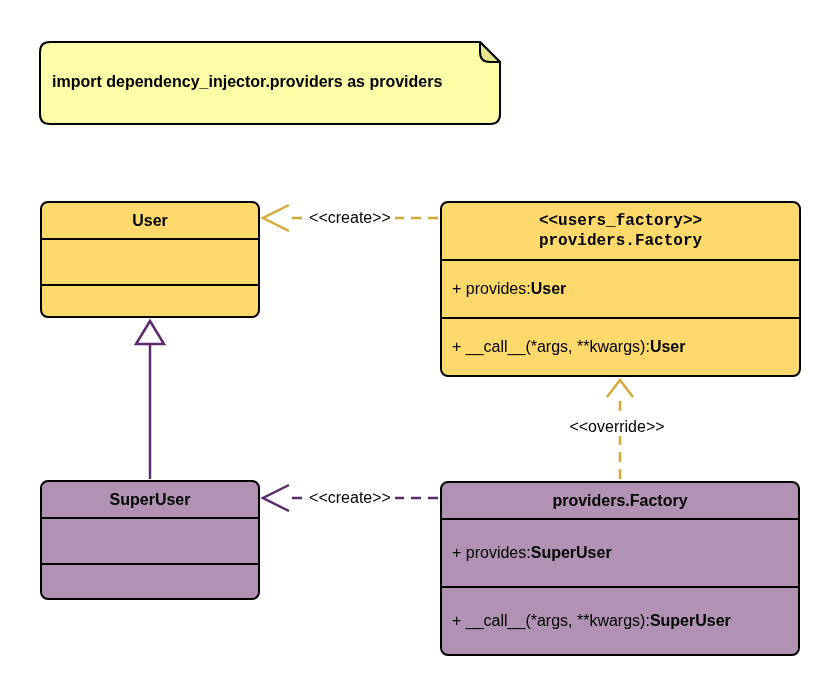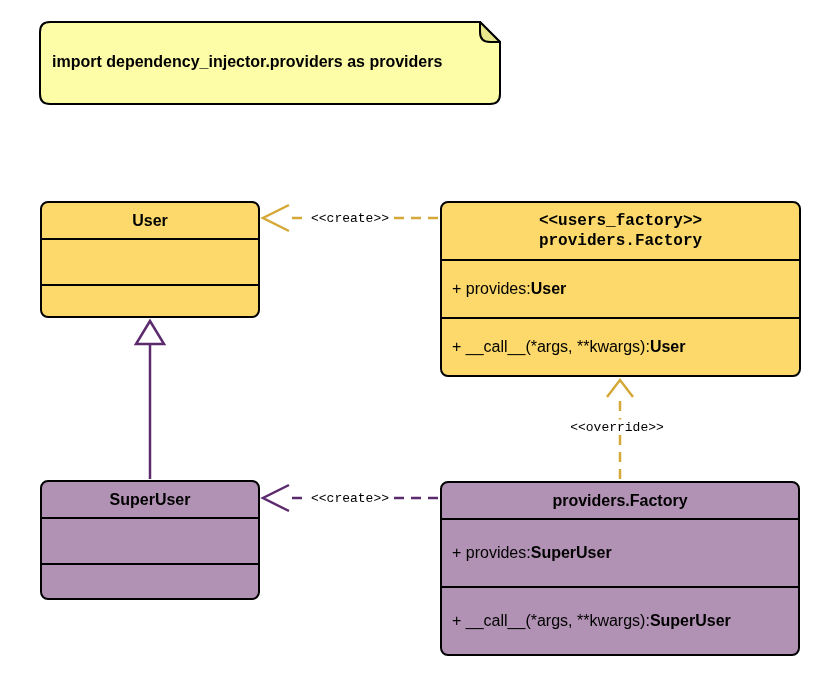--- a/index.html
+++ b/index.html
@@ -17,21 +17,21 @@
     position: relative;
     width: 840px;
     height: 700px;
     background: #ffffff;
     font-family: "Liberation Sans", sans-serif;
     color: #000;
     overflow: hidden;
   }
 
   
-  .note-wrap { position: absolute; left: 38px; top: 20px; width: 466px; height: 88px; }
+  .note-wrap { position: absolute; left: 38px; top: 40px; width: 466px; height: 88px; }
   .note-wrap svg { position: absolute; left: 0; top: 0; }
   .note-text {
     position: absolute; left: 14px; top: 0; right: 24px; height: 84px;
     display: flex; align-items: center;
     font-weight: bold; font-size: 16px; white-space: nowrap;
   }
 
   
   .uml-class {
     position: absolute; box-sizing: border-box;
@@ -76,21 +76,21 @@
 
   
   svg.overlay { position: absolute; left: 0; top: 0; pointer-events: none; }
   .stroke-gold   { stroke: var(--arrow-gold);   stroke-width: 2.5; fill: none; }
   .stroke-purple { stroke: var(--arrow-purple); stroke-width: 2.5; fill: none; }
   .dashed { stroke-dasharray: 10 7; }
   .tri-head { fill: #ffffff; }
   .edge-label {
     position: absolute; transform: translate(-50%, -50%);
     background: #ffffff; padding: 0 4px;
-    font-size: 13px; white-space: nowrap; font-family: Liberation Mono, monospace;
+    font-size: 16px; white-space: nowrap;
   }
 </style>
 </head>
 <body>
 
 <div id="canvas">
 
   <div class="note-wrap">
     <svg width="466" height="88" viewBox="0 0 466 88">
       <path d="M 12,2 H 442 L 462,22 V 74 Q 462,84 452,84 H 12 Q 2,84 2,74 V 12 Q 2,2 12,2 Z" style="fill: var(--note-fill); stroke: var(--border-black); stroke-width: 2; stroke-linejoin: round;"></path>

